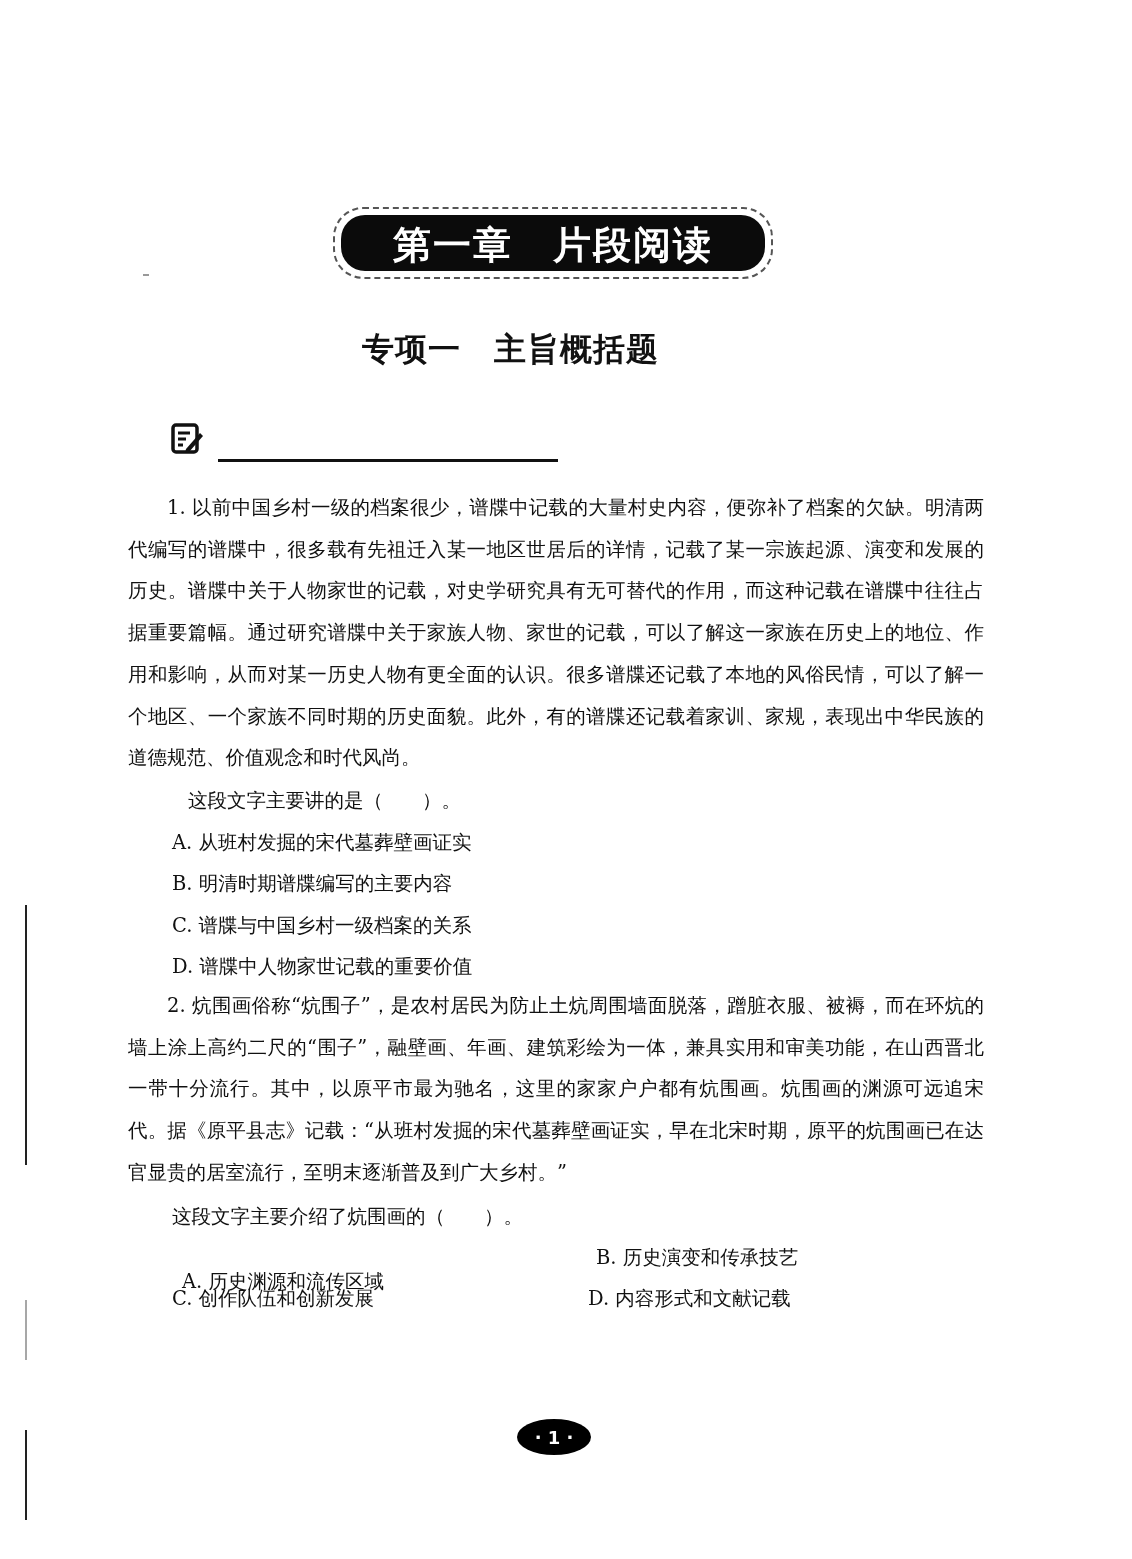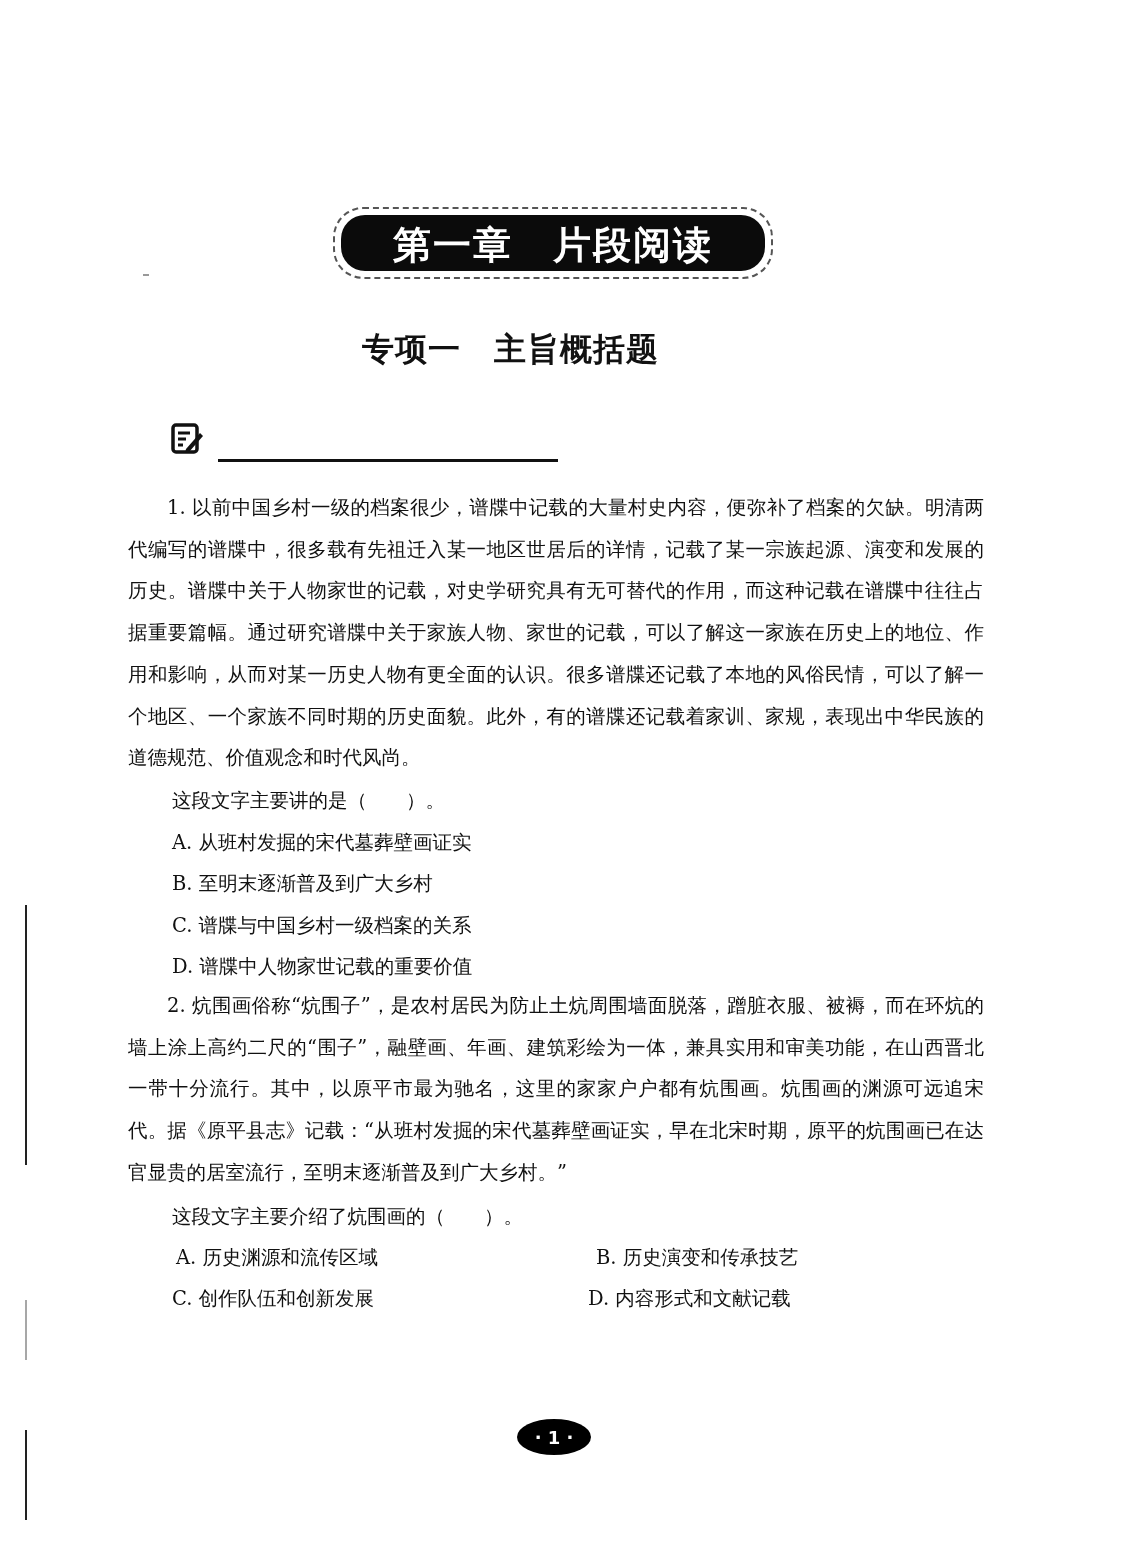--- a/index.html
+++ b/index.html
@@ -73,30 +73,30 @@
     <rect x="3" y="3" width="24" height="27" rx="3" ry="3" fill="none" stroke="#111" stroke-width="3.5"></rect>
     <line x1="8" y1="11" x2="20" y2="11" stroke="#111" stroke-width="3"></line>
     <line x1="8" y1="17" x2="16" y2="17" stroke="#111" stroke-width="3"></line>
     <line x1="8" y1="23" x2="13" y2="23" stroke="#111" stroke-width="3"></line>
     <path d="M16 27 L30 11 L33 14 L19 30 L15 31 Z" fill="#111"></path>
   </svg>
 </div>
 <div class="sub-underline"></div>
 
 <p class="para" style="top:487px;">1. 以前中国乡村一级的档案很少，谱牒中记载的大量村史内容，便弥补了档案的欠缺。明清两代编写的谱牒中，很多载有先祖迁入某一地区世居后的详情，记载了某一宗族起源、演变和发展的历史。谱牒中关于人物家世的记载，对史学研究具有无可替代的作用，而这种记载在谱牒中往往占据重要篇幅。通过研究谱牒中关于家族人物、家世的记载，可以了解这一家族在历史上的地位、作用和影响，从而对某一历史人物有更全面的认识。很多谱牒还记载了本地的风俗民情，可以了解一个地区、一个家族不同时期的历史面貌。此外，有的谱牒还记载着家训、家规，表现出中华民族的道德规范、价值观念和时代风尚。</p>
-<div class="line" style="left:172px;top:787px;">这段文字主要讲的是（　　）。</div>
+<div class="line" style="left:188px;top:787px;">这段文字主要讲的是（　　）。</div>
 <div class="line" style="left:172px;top:829px;">A. 从班村发掘的宋代墓葬壁画证实</div>
-<div class="line" style="left:172px;top:870px;">B. 至明末逐渐普及到广大乡村</div>
+<div class="line" style="left:172px;top:870px;">B. 明清时期谱牒编写的主要内容</div>
 <div class="line" style="left:172px;top:912px;">C. 谱牒与中国乡村一级档案的关系</div>
 <div class="line" style="left:172px;top:953px;">D. 谱牒中人物家世记载的重要价值</div>
 
 <p class="para" style="top:985px;">2. 炕围画俗称“炕围子”，是农村居民为防止土炕周围墙面脱落，蹭脏衣服、被褥，而在环炕的墙上涂上高约二尺的“围子”，融壁画、年画、建筑彩绘为一体，兼具实用和审美功能，在山西晋北一带十分流行。其中，以原平市最为驰名，这里的家家户户都有炕围画。炕围画的渊源可远追宋代。据《原平县志》记载：“从班村发掘的宋代墓葬壁画证实，早在北宋时期，原平的炕围画已在达官显贵的居室流行，至明末逐渐普及到广大乡村。”</p>
 <div class="line" style="left:172px;top:1203px;">这段文字主要介绍了炕围画的（　　）。</div>
 <div class="opt-row" style="top:1244px;">
-  <span style="left:4px;">A. 历史渊源和流传区域</span>
+  <span style="left:10px;margin-top:24px;">A. 历史渊源和流传区域</span>
   <span style="left:424px;">B. 历史演变和传承技艺</span>
 </div>
 <div class="opt-row" style="top:1285px;">
   <span style="left:0;">C. 创作队伍和创新发展</span>
   <span style="left:416px;">D. 内容形式和文献记载</span>
 </div>
 
 <div class="page-num">· 1 ·</div>
 
 </body></html>

